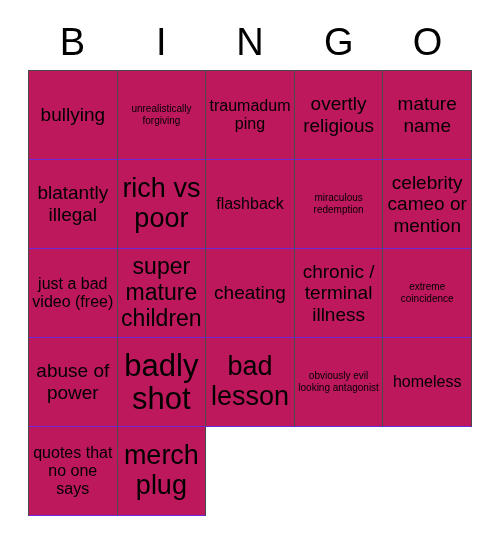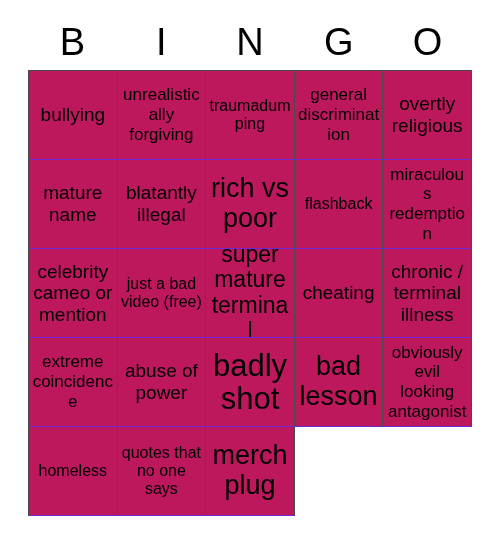--- a/index.html
+++ b/index.html
@@ -77,21 +77,21 @@
     display: block;
     width: 100%;
     line-height: 1.12;
     color: #000000;
     word-wrap: break-word;
     hyphens: none;
   }
 
   
   .fs-xs   { font-size: 16px; line-height: 1.15; }
-  .fs-sm   { font-size: 17px; line-height: 1.16; }
+  .fs-sm   { font-size: 10px; line-height: 1.16; }
   .fs-md   { font-size: 16px; line-height: 1.14; }
   .fs-lg   { font-size: 19px; line-height: 1.14; }
   .fs-xl   { font-size: 23px; line-height: 1.12; }
   .fs-xxl  { font-size: 27px; line-height: 1.10; }
   .fs-huge { font-size: 31px; line-height: 1.08; }
 </style>
 </head>
 <body>
 
 <div id="bingo-card">
@@ -108,23 +108,20 @@
       <div class="bingo-cell">
         <span class="cell-text fs-lg">bullying</span>
       </div>
       <div class="bingo-cell">
         <span class="cell-text fs-sm">unrealistically forgiving</span>
       </div>
       <div class="bingo-cell">
         <span class="cell-text fs-xs">traumadumping</span>
       </div>
       <div class="bingo-cell">
-        <span class="cell-text fs-sm">general discrimination</span>
-      </div>
-      <div class="bingo-cell">
         <span class="cell-text fs-lg">overtly religious</span>
       </div>
       <div class="bingo-cell">
         <span class="cell-text fs-lg">mature name</span>
       </div>
       <div class="bingo-cell">
         <span class="cell-text fs-lg">blatantly illegal</span>
       </div>
       <div class="bingo-cell">
         <span class="cell-text fs-xxl">rich vs poor</span>
@@ -135,21 +132,21 @@
       <div class="bingo-cell">
         <span class="cell-text fs-sm">miraculous redemption</span>
       </div>
       <div class="bingo-cell">
         <span class="cell-text fs-lg">celebrity cameo or mention</span>
       </div>
       <div class="bingo-cell">
         <span class="cell-text fs-md">just a bad video (free)</span>
       </div>
       <div class="bingo-cell">
-        <span class="cell-text fs-xl">super mature terminal</span>
+        <span class="cell-text fs-xl">super mature children</span>
       </div>
       <div class="bingo-cell">
         <span class="cell-text fs-lg">cheating</span>
       </div>
       <div class="bingo-cell">
         <span class="cell-text fs-lg">chronic / terminal illness</span>
       </div>
       <div class="bingo-cell">
         <span class="cell-text fs-sm">extreme coincidence</span>
       </div>

